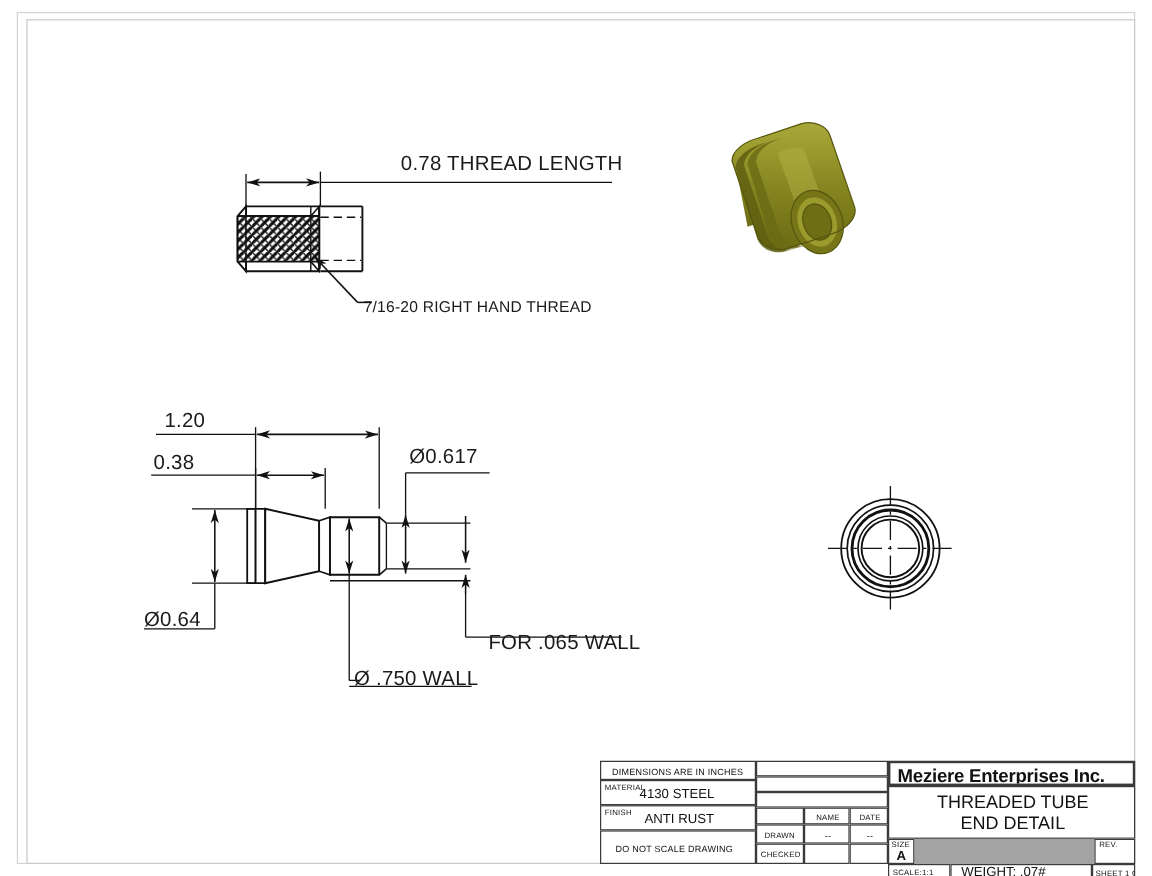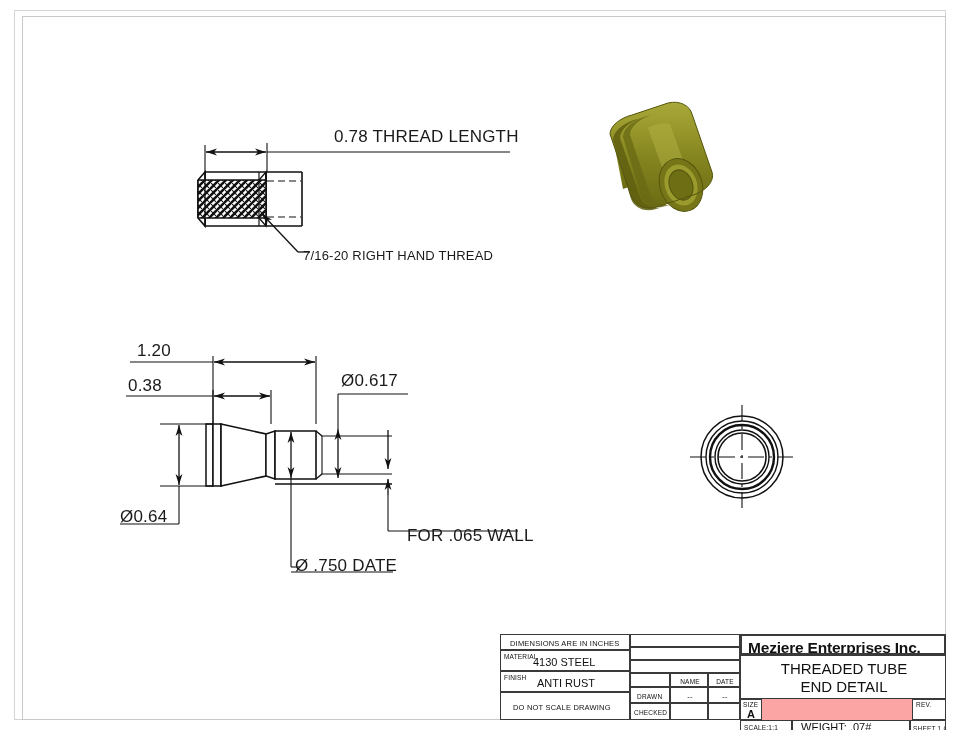--- a/index.html
+++ b/index.html
@@ -25,21 +25,21 @@
     position:absolute; white-space:nowrap;
     font-family:"Liberation Sans", sans-serif;
     color:#1a1a1a; letter-spacing:.2px;
   }
   .dim{font-size:17px;}
   .note{font-size:13px;}
 
   
   #titleblock{
     position:absolute; left:500px; top:634px; width:446px; height:86px;
-    box-sizing:border-box; background:#fca5a5;
+    box-sizing:border-box; background:#a3a3a3;
   }
   #titleblock .cell{
     position:absolute; box-sizing:border-box;
     border:1px solid #3a3a3a;
     background:#fff;
     overflow:hidden;
   }
   .tb-t{ position:absolute; white-space:nowrap; font-family:"Liberation Sans",sans-serif; color:#111;}
   .tiny{font-size:6.5px; letter-spacing:.2px;}
   .sm{font-size:7.5px; letter-spacing:.2px;}
@@ -231,21 +231,21 @@
 <div class="lbl note" style="left:303px;top:248px;">7/16-20 RIGHT HAND THREAD</div>
 
 <div class="lbl dim" style="left:137px;top:341px;">1.20</div>
 
 <div class="lbl dim" style="left:128px;top:376px;">0.38</div>
 
 <div class="lbl dim" style="left:341px;top:371px;">Ø0.617</div>
 
 <div class="lbl dim" style="left:120px;top:507px;">Ø0.64</div>
 
-<div class="lbl dim" style="left:295px;top:556px;">Ø .750 DATE</div>
+<div class="lbl dim" style="left:295px;top:556px;">Ø .750 WALL</div>
 
 <div class="lbl dim" style="left:407px;top:514px;margin-top:12px;">FOR .065 WALL</div>
 
 <div id="titleblock">
 
   <div class="cell" style="left:0;top:0;width:130px;height:16px;">
     <span class="tb-t sm" style="left:9px;top:4px;">DIMENSIONS ARE IN INCHES</span>
   </div>
 
   <div class="cell" style="left:0;top:16px;width:130px;height:21px;">

